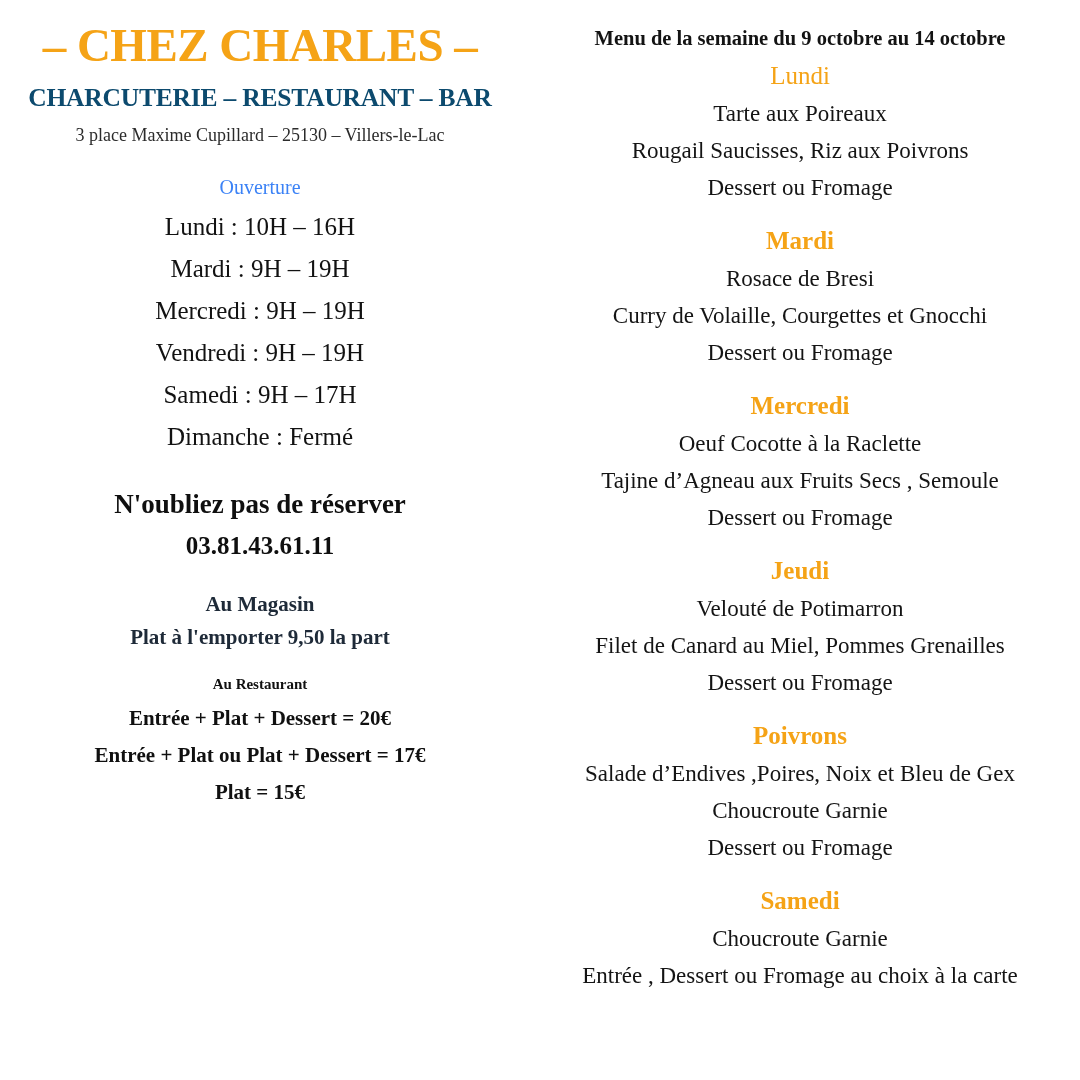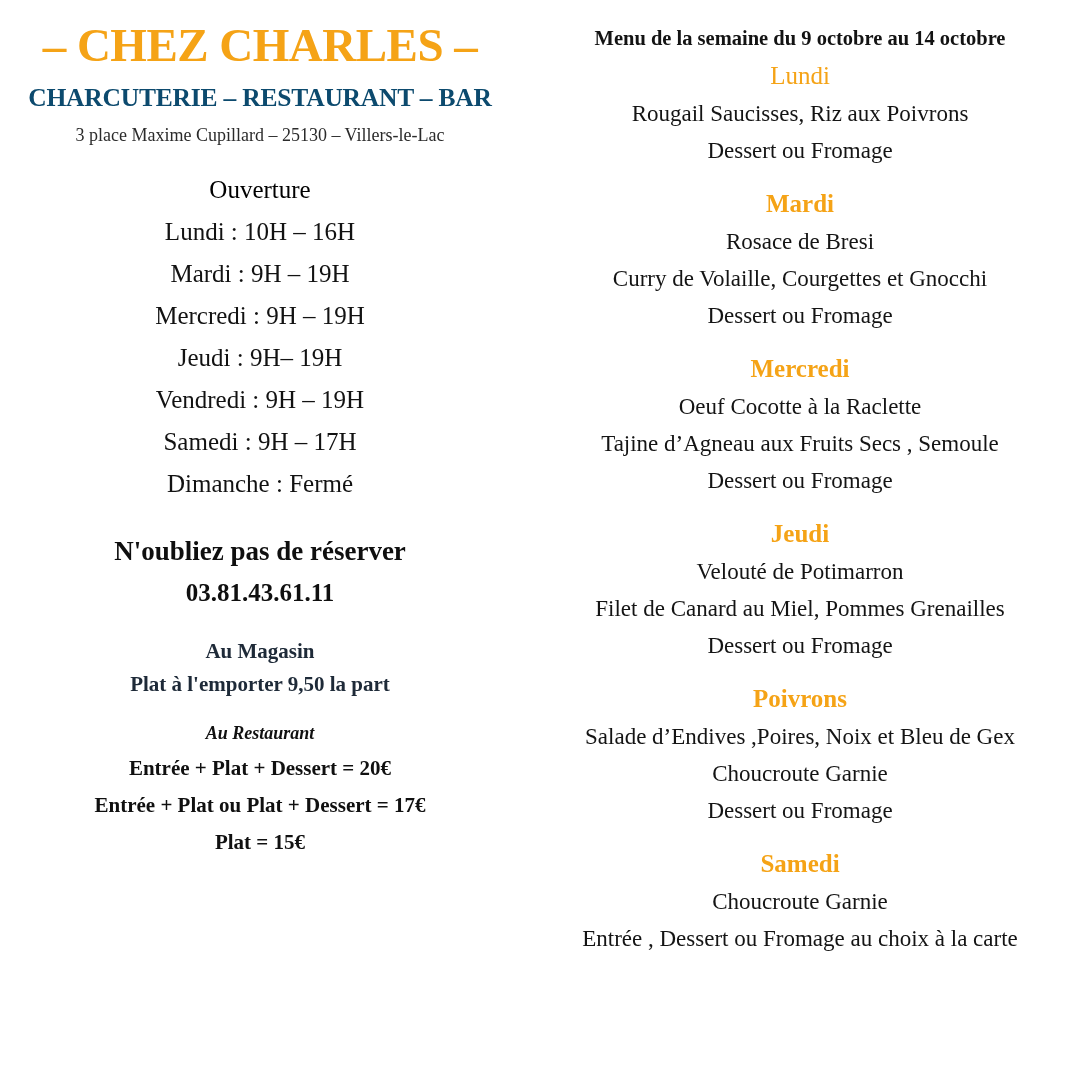--- a/index.html
+++ b/index.html
@@ -58,23 +58,23 @@
     color: #2b2b2b;
     line-height: 1.0;
     margin: 15px 0 0 0;
     white-space: nowrap;
   }
 
   .hours-block {
     margin-top: 33px;
   }
   .hours-title {
-    font-size: 25px;
-    line-height: 1.0;
-    color: #000000;
+    font-size: 20px;
+    line-height: 1.0;
+    color: #3b82f6;
   }
   .hours-row {
     font-size: 25px;
     line-height: 1.0;
     margin-top: 17px;
     color: #121212;
     white-space: nowrap;
   }
 
   .reserve-block {
@@ -109,24 +109,23 @@
     line-height: 1.0;
     margin-top: 12px;
     white-space: nowrap;
   }
 
   .resto-block {
     margin-top: 29px;
     color: #101010;
   }
   .resto-heading {
-    font-size: 18px;
-    font-weight: bold;
-    line-height: 1.0;
-    font-style: italic;
+    font-size: 15px;
+    font-weight: bold;
+    line-height: 1.0;
   }
   .resto-line {
     font-size: 21px;
     font-weight: bold;
     line-height: 1.0;
     margin-top: 16px;
     white-space: nowrap;
   }
 
   
@@ -185,21 +184,20 @@
 
     <div class="brand-title">– CHEZ CHARLES –</div>
     <div class="brand-sub">CHARCUTERIE – RESTAURANT – BAR</div>
     <div class="brand-address">3 place Maxime Cupillard – 25130 – Villers-le-Lac</div>
 
     <div class="hours-block">
       <div class="hours-title">Ouverture</div>
       <div class="hours-row">Lundi : 10H – 16H</div>
       <div class="hours-row">Mardi : 9H – 19H</div>
       <div class="hours-row">Mercredi : 9H – 19H</div>
-      <div class="hours-row">Jeudi : 9H– 19H</div>
       <div class="hours-row">Vendredi : 9H – 19H</div>
       <div class="hours-row">Samedi : 9H – 17H</div>
       <div class="hours-row">Dimanche : Fermé</div>
     </div>
 
     <div class="reserve-block">
       <div class="reserve-title">N'oubliez pas de réserver</div>
       <div class="reserve-phone">03.81.43.61.11</div>
     </div>
 
@@ -217,20 +215,21 @@
 
 
   </div>
 
   <div class="right-col">
 
     <div class="menu-week-title">Menu de la semaine du 9 octobre au 14 octobre</div>
 
     <div class="day-group first-day">
       <div class="day-name regular">Lundi</div>
+      <div class="day-dish">Tarte aux Poireaux</div>
       <div class="day-dish">Rougail Saucisses, Riz aux Poivrons</div>
       <div class="day-dish">Dessert ou Fromage</div>
     </div>
 
     <div class="day-group">
       <div class="day-name">Mardi</div>
       <div class="day-dish">Rosace de Bresi</div>
       <div class="day-dish">Curry de Volaille, Courgettes et Gnocchi</div>
       <div class="day-dish">Dessert ou Fromage</div>
     </div>

